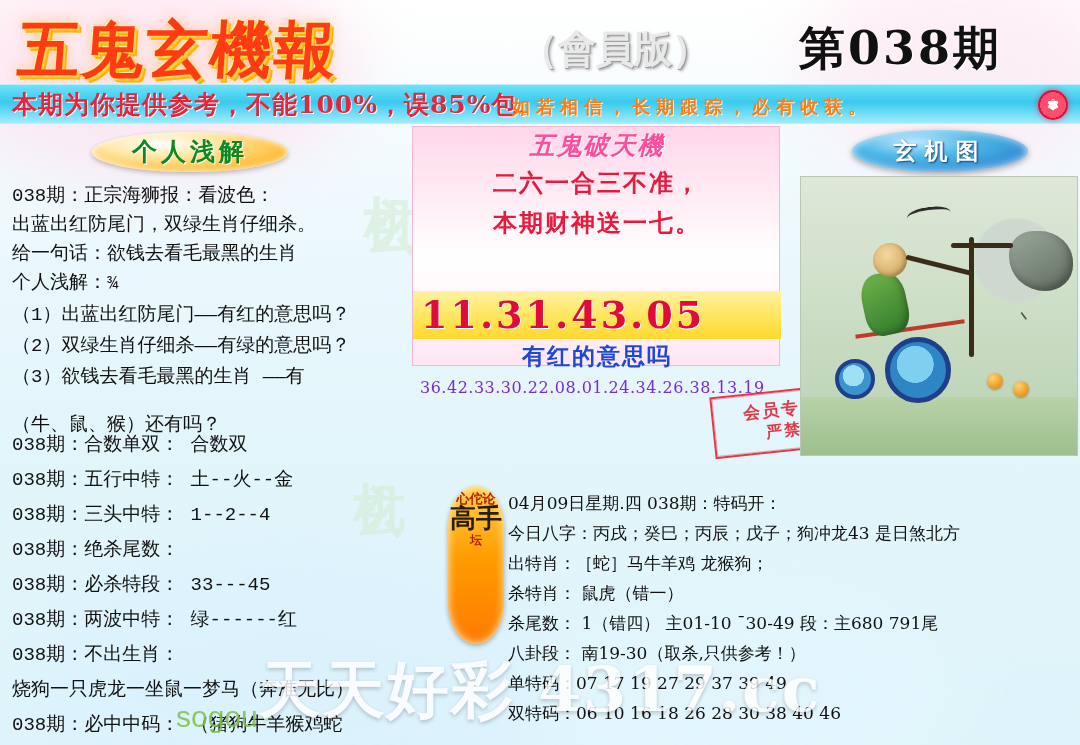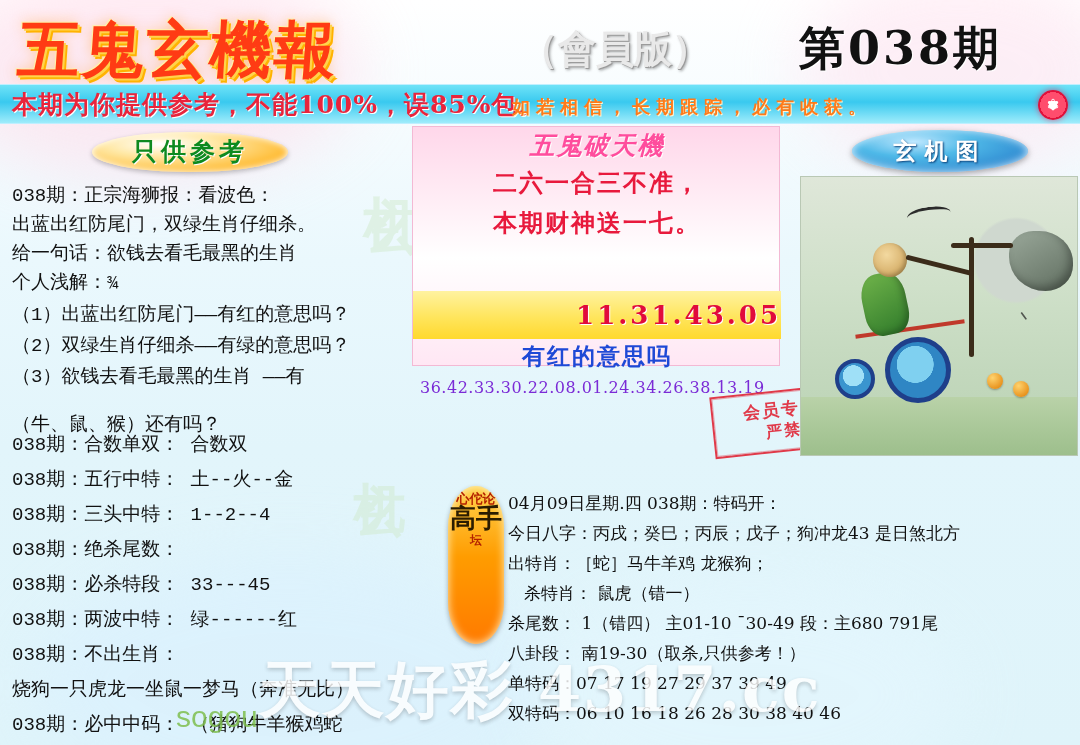--- a/index.html
+++ b/index.html
@@ -139,22 +139,22 @@
     color:#1b1b1b; letter-spacing:1px;
   }
   #sd-value {
     position:absolute; left:196px; top:8px;
     font-family:"DejaVu Serif", serif; font-size:27px; font-weight:bold;
     color:#c9003c;
   }
   #mid-nums {
     position:absolute; left:0; top:164px; width:368px; height:48px;
     background:linear-gradient(180deg,#fff2a0 0%, #ffe55c 55%, #ffd92e 100%);
-    text-align:right; line-height:48px;
-    font-family:"DejaVu Serif", serif; font-size:26px; font-weight:bold;
+    text-align:left; line-height:48px;
+    font-family:"DejaVu Serif", serif; font-size:38px; font-weight:bold;
     color:#e10a3c; letter-spacing:3px;
     text-shadow:1px 1px 0 #fff;
     padding-left:8px;
   }
   #mid-sub {
     position:absolute; left:0; top:214px; width:368px;
     text-align:center;
     font-family:"DejaVu Serif", serif; font-size:23px; font-weight:bold;
     color:#1e49d6; letter-spacing:2px;
   }
@@ -321,21 +321,21 @@
     <div id="issue">第038期</div>
   </div>
 
   <div id="slogan-bar">
     <div id="slogan-main">本期为你提供参考，不能100%，误85%包。</div>
     <div id="slogan-sub">如若相信，长期跟踪，必有收获。</div>
     <div id="flower">✾</div>
   </div>
 
   <div id="left-col">
-    <div id="left-title">只供参考</div>
+    <div id="left-title">个人浅解</div>
 
     <div class="lline" style="top:56px;">038期：正宗海狮报：看波色：</div>
     <div class="lline" style="top:85px;">出蓝出红防尾门，双绿生肖仔细杀。</div>
     <div class="lline" style="top:114px;">给一句话：欲钱去看毛最黑的生肖</div>
     <div class="lline" style="top:143px;">个人浅解：¾</div>
     <div class="lline" style="top:175px;">（1）出蓝出红防尾门——有红的意思吗？</div>
     <div class="lline" style="top:206px;">（2）双绿生肖仔细杀——有绿的意思吗？</div>
     <div class="lline" style="top:237px;">（3）欲钱去看毛最黑的生肖 ——有</div>
     <div class="lline" style="top:268px;margin-top:17px;">（牛、鼠、猴）还有吗？</div>
     <div class="lline" style="top:305px;">038期：合数单双：  合数双</div>
@@ -370,21 +370,21 @@
   <div id="oval">
     <div class="ot">心佗论</div>
     <div class="om">高手</div>
     <div class="ob">坛</div>
   </div>
 
   <div id="bm">
     <div class="bline" style="top:6px;">04月09日星期.四                     038期：特码开：</div>
     <div class="bline" style="top:36px;">今日八字：丙戌；癸巳；丙辰；戊子；狗冲龙43 是日煞北方</div>
     <div class="bline" style="top:66px;">出特肖：［蛇］马牛羊鸡 龙猴狗；</div>
-    <div class="bline" style="top:96px;margin-left:16px;">杀特肖：  鼠虎（错一）</div>
+    <div class="bline" style="top:96px;">杀特肖：  鼠虎（错一）</div>
     <div class="bline" style="top:126px;">杀尾数：  1（错四）   主01-10 ˉ30-49  段：主680 791尾</div>
     <div class="bline" style="top:156px;">八卦段：  南19-30（取杀,只供参考！）</div>
     <div class="bline" style="top:186px;">单特码：07 17 19 27 29 37 39 49</div>
     <div class="bline" style="top:216px;">双特码：06 10 16 18 26 28 30 38 40 46</div>
   </div>
 
   <div id="right-col">
     <div id="xj-title">玄机图</div>
     <div id="pic">
       <div id="ground"></div>

